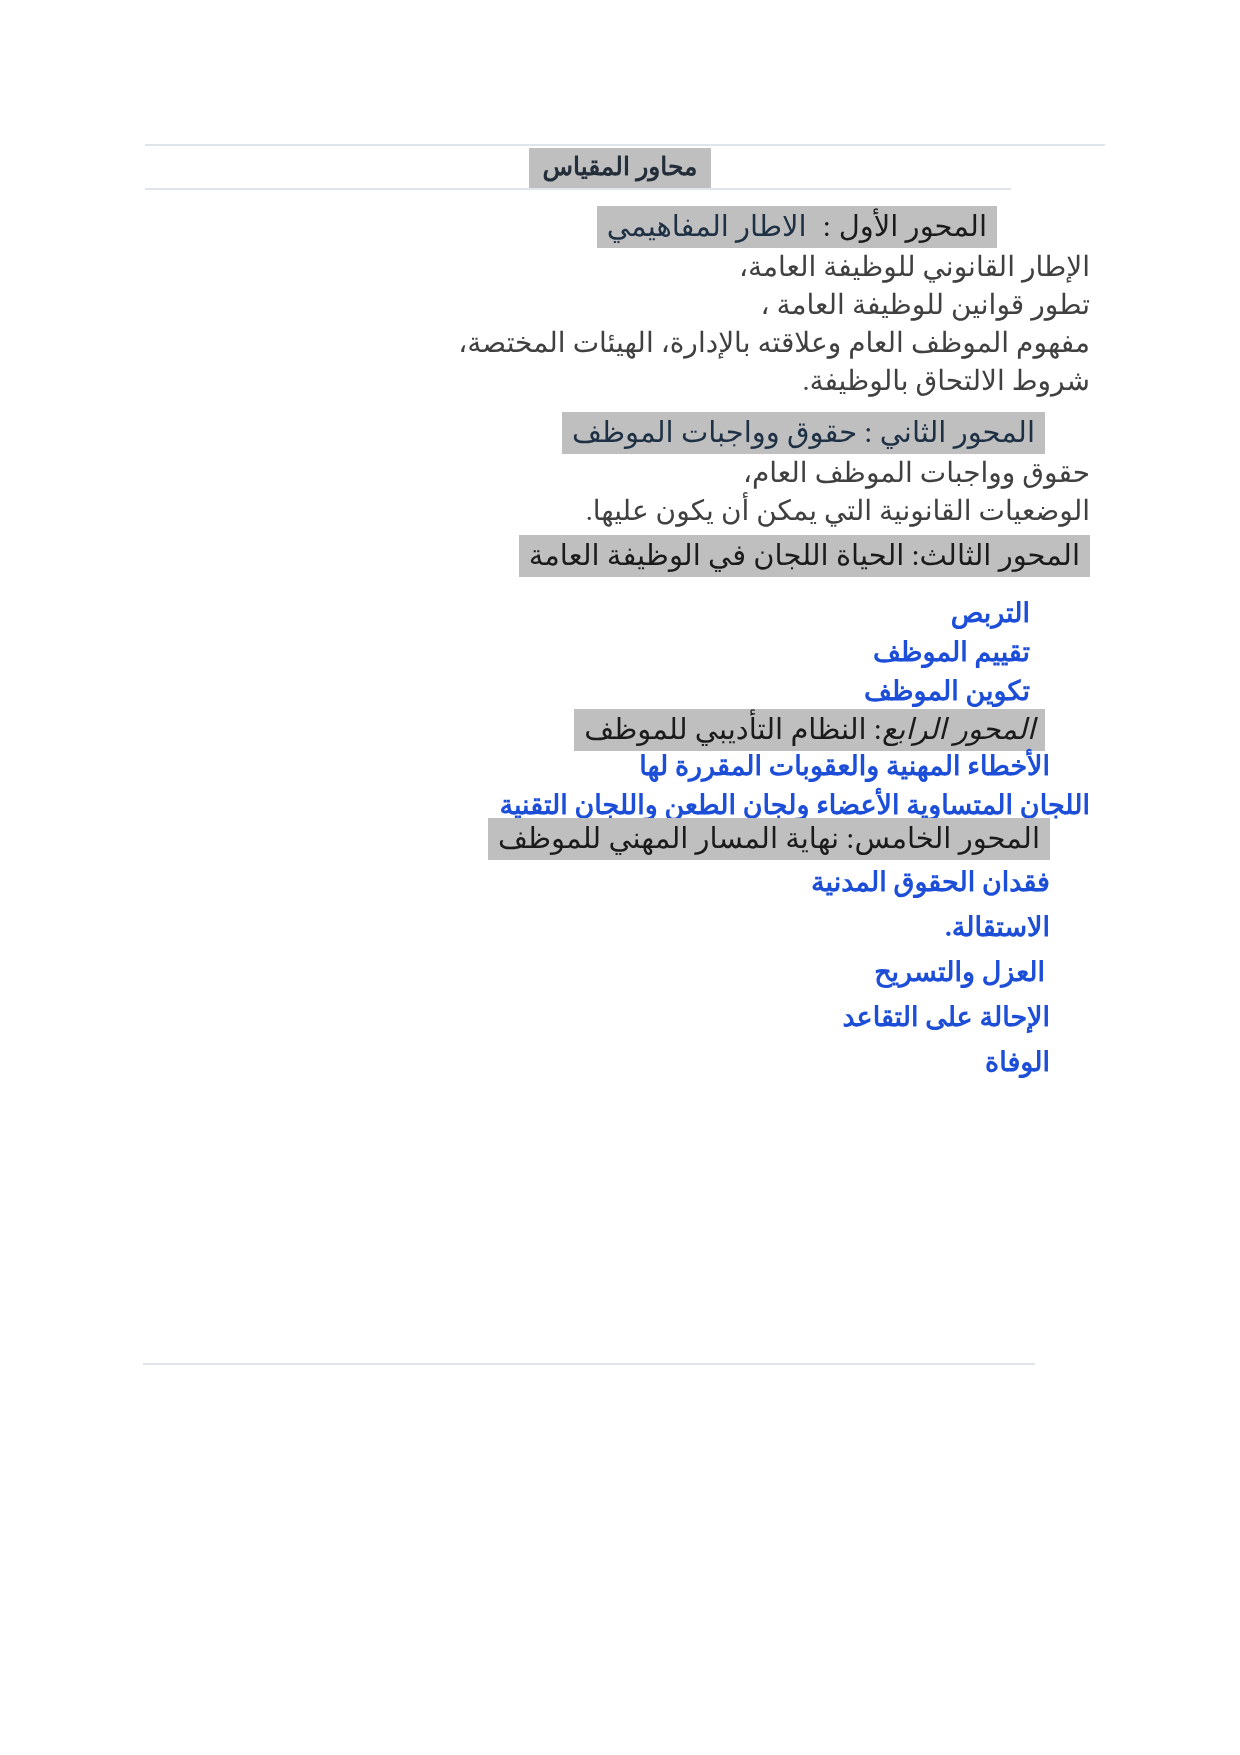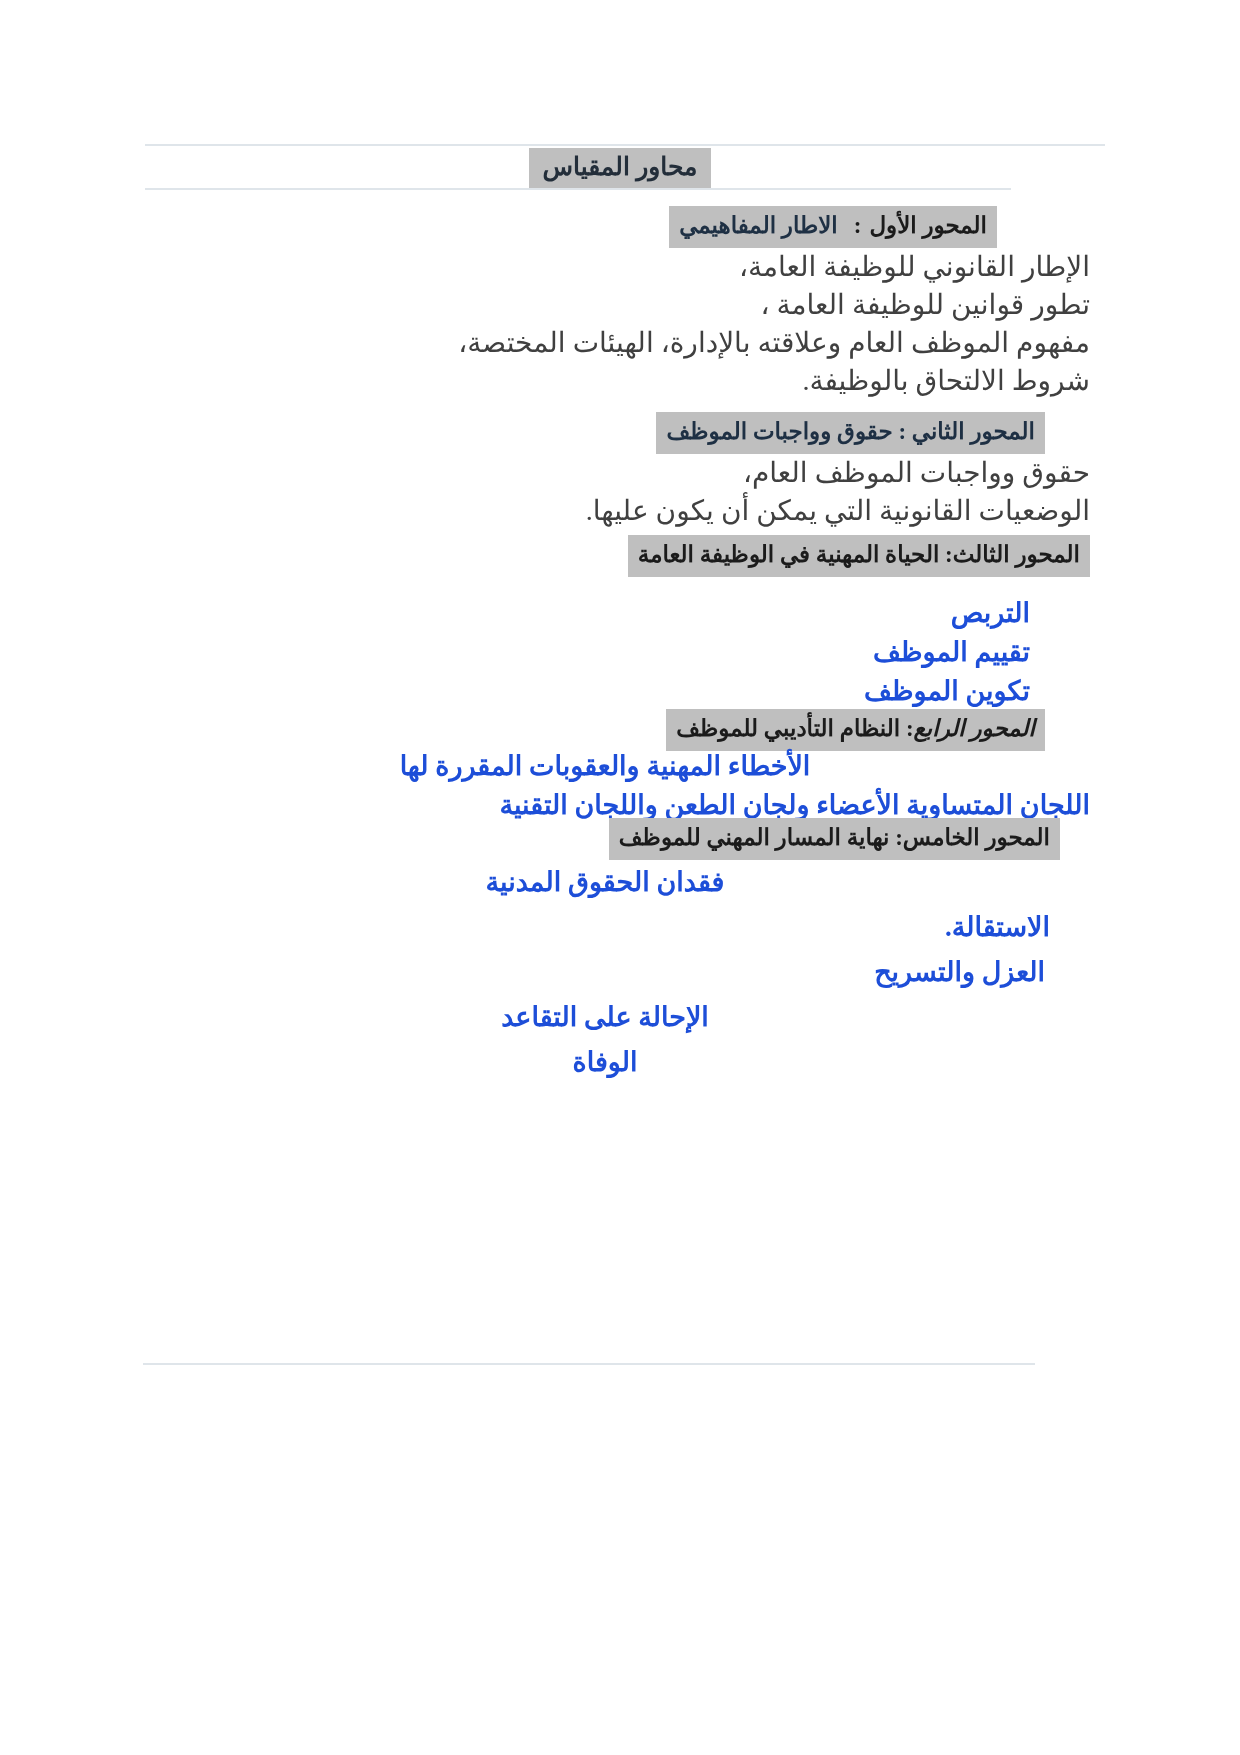--- a/index.html
+++ b/index.html
@@ -30,22 +30,22 @@
     color:#232e3a;
   }
 
   .content{
     position:absolute;
     left:150px;top:200px;width:940px;
     direction:rtl;
     text-align:right;
   }
   .heading-band{
-    font-size:23px;line-height:34px;
-    font-weight:bold;
+    font-size:29px;line-height:34px;
+    font-weight:normal;
     color:#1b1b1b;
   }
   .heading-band .hl{padding:3px 10px 5px;}
   .navy{color:#1e3044;}
   .black{color:#1b1b1b;}
   .italic{font-style:italic;}
   .h-sep{padding:0 8px 0 16px;}
 
   p.body-line{
     margin:0;
@@ -60,21 +60,21 @@
   }
   .lh39{line-height:39px;}
   .lh45{line-height:45px;}
 
   
   .mt6{margin-top:6px;}   .mt4{margin-top:4px;}   .mt17{margin-top:17px;}
   .mt12{margin-top:12px;} .mt5{margin-top:5px;}   .mtm2{margin-top:-2px;}
   .mtm4{margin-top:-4px;} .mtm7{margin-top:-7px;} .mt2{margin-top:2px;}
 
   
-  .off30{margin-right:30px;text-align:center;} .off40{margin-right:40px;} .off45{margin-right:45px;}
+  .off30{margin-right:40px;} .off40{margin-right:40px;} .off45{margin-right:45px;}
   .off60{margin-right:60px;} .off93{margin-right:93px;}
 </style>
 </head>
 <body>
 
 <div class="page">
 
   <div class="rule rule-1"></div>
 
   <div class="title-row">
@@ -93,21 +93,21 @@
     <p class="body-line mt17">مفهوم الموظف العام وعلاقته بالإدارة، الهيئات المختصة،</p>
     <p class="body-line mt17">شروط الالتحاق بالوظيفة.</p>
 
     <div class="heading-band mt12">
       <span class="hl navy off45">المحور الثاني : حقوق وواجبات الموظف</span>
     </div>
     <p class="body-line mt12">حقوق وواجبات الموظف العام،</p>
     <p class="body-line mt17">الوضعيات القانونية التي يمكن أن يكون عليها.</p>
 
     <div class="heading-band mt5">
-      <span class="hl black">المحور الثالث: الحياة المهنية في الوظيفة العامة</span>
+      <span class="hl black">المحور الثالث: الحياة اللجان في الوظيفة العامة</span>
     </div>
     <p class="bold-item lh39 mt17 off60">التربص</p>
     <p class="bold-item lh39 off60">تقييم الموظف</p>
     <p class="bold-item lh39 off60">تكوين الموظف</p>
 
     <div class="heading-band mtm2">
       <span class="hl black off45"><span class="italic">المحور الرابع</span><span>: النظام التأديبي للموظف</span></span>
     </div>
     <p class="bold-item lh39 mtm4 off30">الأخطاء المهنية والعقوبات المقررة لها</p>
     <p class="bold-item lh39">اللجان المتساوية الأعضاء ولجان الطعن واللجان التقنية</p>

